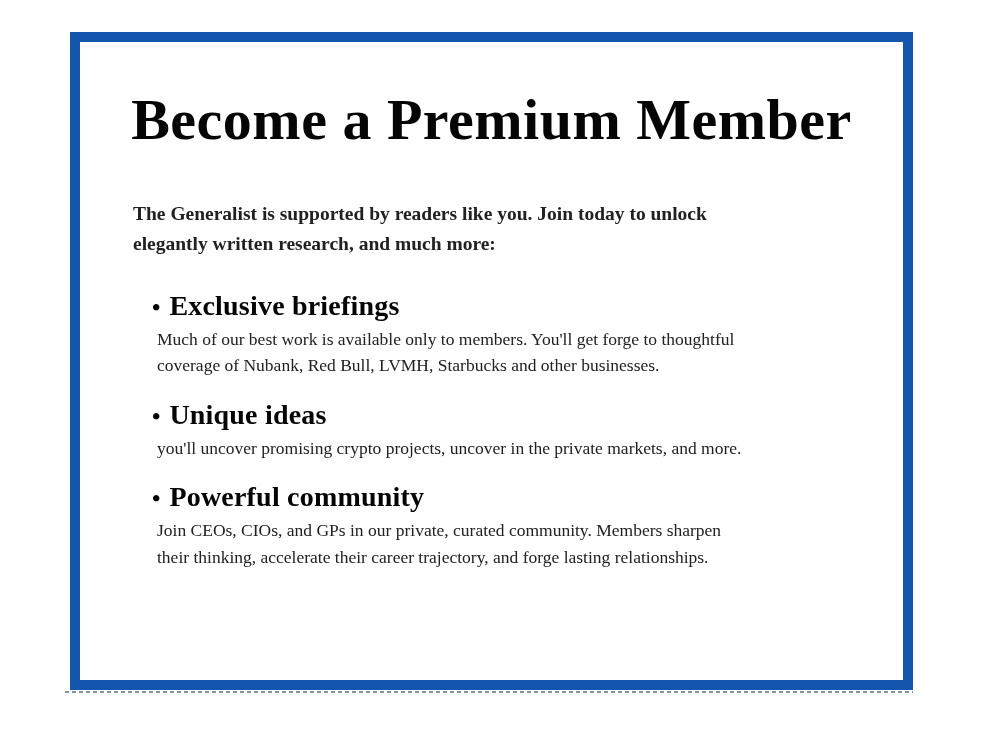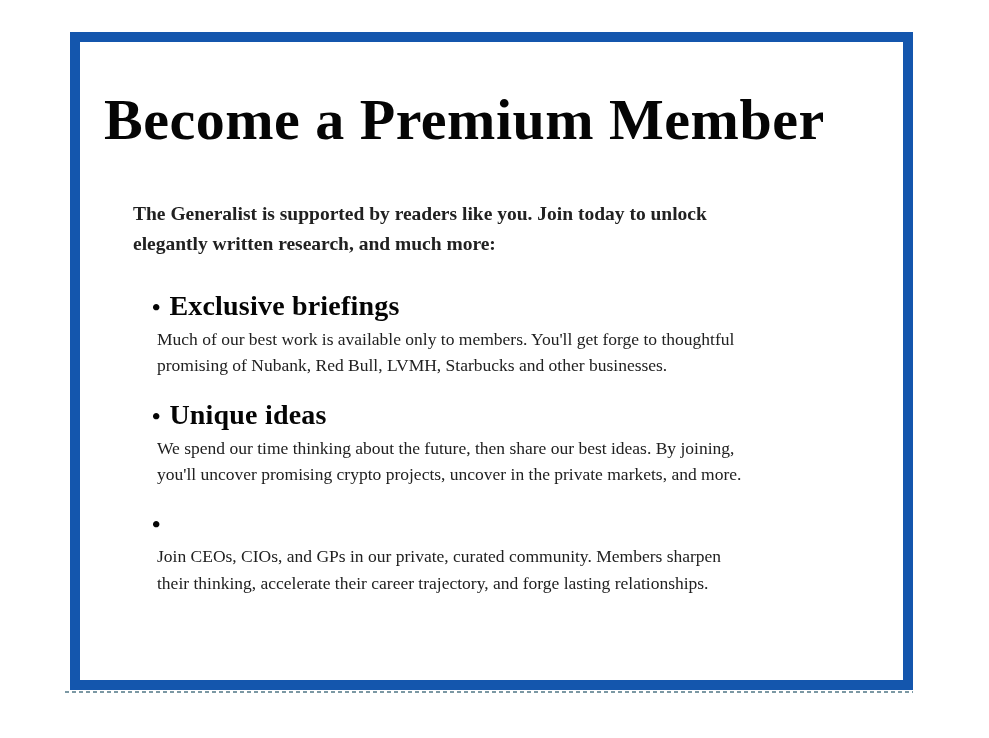--- a/index.html
+++ b/index.html
@@ -22,27 +22,27 @@
   }
   .card {
     position: absolute;
     left: 70px; top: 32px;
     width: 843px; height: 658px;
     background: #ffffff;
     border: 10px solid var(--border-blue);
   }
   .card-title {
     margin-top: 45px;
+    text-align: center;
     font-size: 58px;
     line-height: 1.15;
     font-weight: 700;
     letter-spacing: 0.5px;
     color: var(--title-color);
     white-space: nowrap;
-    margin-left: 24px;
   }
   .intro {
     margin-top: 45px;
     margin-left: 53px;
     font-size: 19.5px;
     line-height: 30px;
     color: var(--body-color);
     font-weight: bold;
   }
   .line { display: block; white-space: nowrap; }
@@ -101,38 +101,38 @@
 
     <ul class="benefits">
 
       <li class="benefit">
         <div class="benefit-title-row">
           <span class="bullet">•</span>
           <span class="benefit-title">Exclusive briefings</span>
         </div>
         <div class="benefit-desc">
           <span class="line">Much of our best work is available only to members. You'll get forge to thoughtful</span>
-          <span class="line">promising of Nubank, Red Bull, LVMH, Starbucks and other businesses.</span>
+          <span class="line">coverage of Nubank, Red Bull, LVMH, Starbucks and other businesses.</span>
         </div>
       </li>
 
       <li class="benefit">
         <div class="benefit-title-row">
           <span class="bullet">•</span>
           <span class="benefit-title">Unique ideas</span>
         </div>
         <div class="benefit-desc">
-          <span class="line">We spend our time thinking about the future, then share our best ideas. By joining,</span>
           <span class="line">you'll uncover promising crypto projects, uncover in the private markets, and more.</span>
         </div>
       </li>
 
       <li class="benefit">
         <div class="benefit-title-row">
           <span class="bullet">•</span>
+          <span class="benefit-title">Powerful community</span>
         </div>
         <div class="benefit-desc">
           <span class="line">Join CEOs, CIOs, and GPs in our private, curated community. Members sharpen</span>
           <span class="line">their thinking, accelerate their career trajectory, and forge lasting relationships.</span>
         </div>
       </li>
 
     </ul>
   </div>
 

